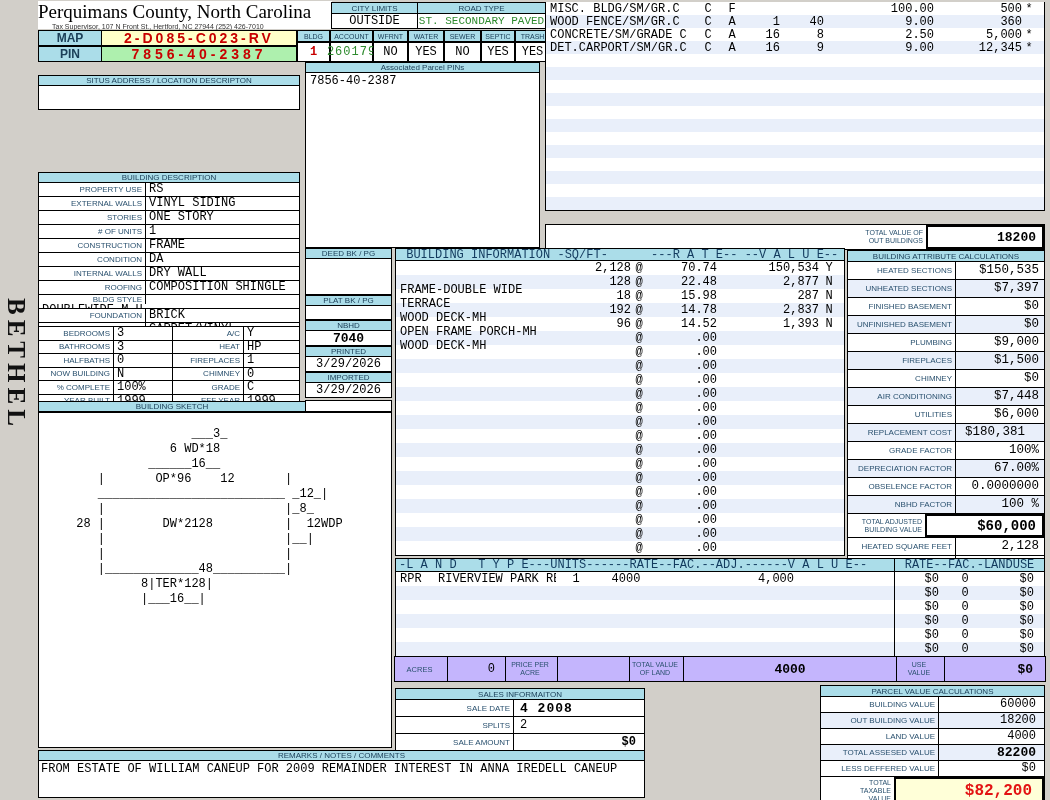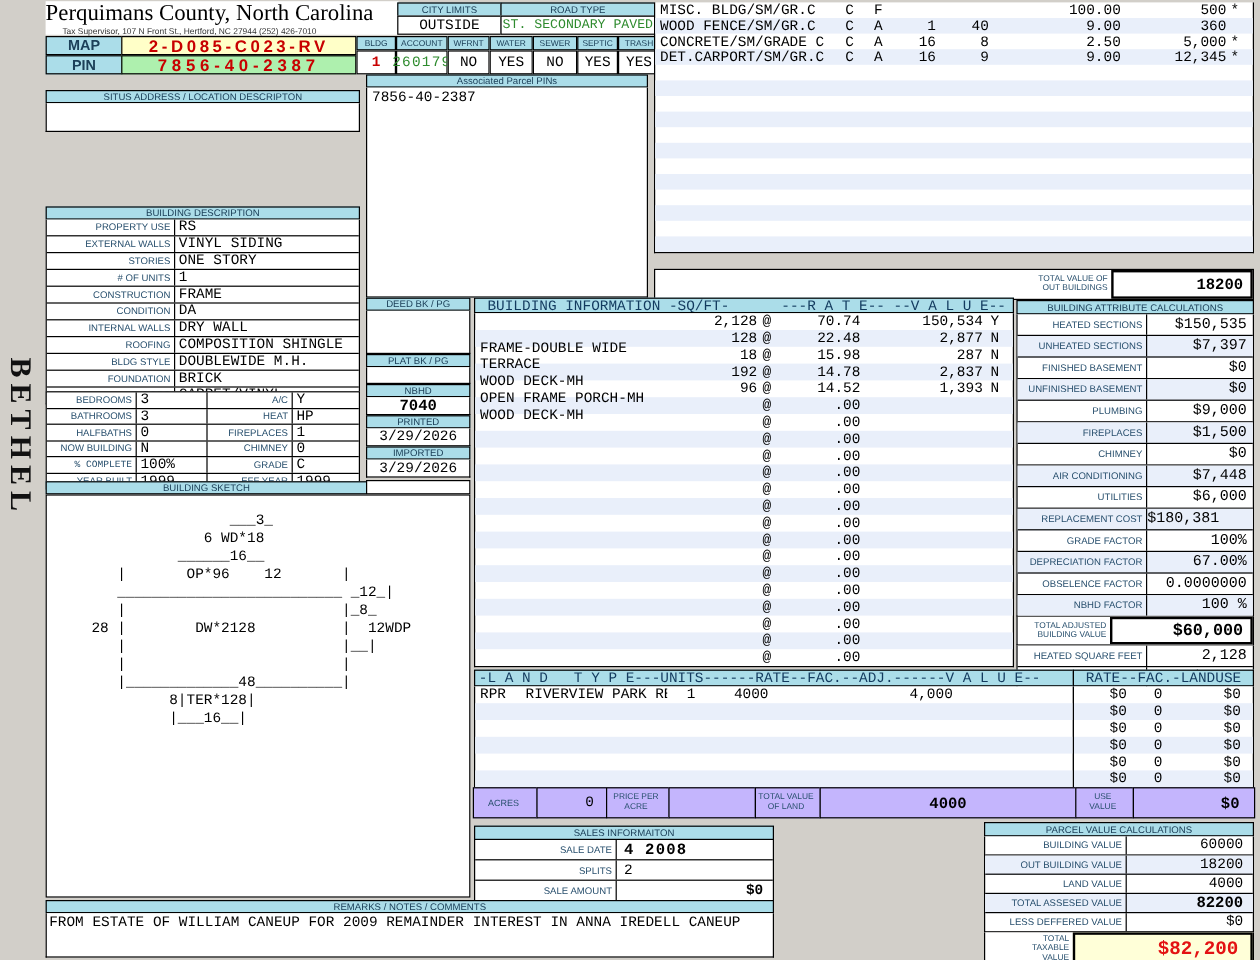--- a/index.html
+++ b/index.html
@@ -273,21 +273,21 @@
         <div class="mono c" style="flex:1;padding-left:3px;line-height:13px;">DA</div>
       </div>
         <div class="row" style="height:13px;">
         <div class="lbl" style="width:107px;">INTERNAL WALLS</div>
         <div class="mono c" style="flex:1;padding-left:3px;line-height:13px;">DRY WALL</div>
       </div>
         <div class="row" style="height:13px;">
         <div class="lbl" style="width:107px;">ROOFING</div>
         <div class="mono c" style="flex:1;padding-left:3px;line-height:13px;">COMPOSITION SHINGLE</div>
       </div>
-        <div class="row" style="height:13px;">
+        <div class="row" style="height:13px;flex-direction:column;">
         <div class="lbl" style="width:107px;">BLDG STYLE</div>
         <div class="mono c" style="flex:1;padding-left:3px;line-height:13px;">DOUBLEWIDE M.H.</div>
       </div>
         <div class="row" style="height:13px;">
         <div class="lbl" style="width:107px;">FOUNDATION</div>
         <div class="mono c" style="flex:1;padding-left:3px;line-height:13px;">BRICK</div>
       </div>
         <div class="row" style="height:13px;">
         <div class="lbl" style="width:107px;">FLOORS</div>
         <div class="mono c" style="flex:1;padding-left:3px;line-height:13px;">CARPET/VINYL</div>
@@ -314,21 +314,21 @@
       <div class="lbl" style="width:71px;">FIREPLACES</div>
       <div class="mono c" style="flex:1;padding-left:3px;line-height:12px;">1</div>
     </div>
       <div class="row" style="height:12.5px;">
       <div class="lbl" style="width:75px;">NOW BUILDING</div>
       <div class="mono c" style="width:59px;padding-left:3px;border-right:1px solid #000;line-height:12px;">N</div>
       <div class="lbl" style="width:71px;">CHIMNEY</div>
       <div class="mono c" style="flex:1;padding-left:3px;line-height:12px;">0</div>
     </div>
       <div class="row" style="height:12.5px;">
-      <div class="lbl" style="width:75px;font-family:Liberation Mono, monospace;">% COMPLETE</div>
+      <div class="lbl" style="width:75px;">% COMPLETE</div>
       <div class="mono c" style="width:59px;padding-left:3px;border-right:1px solid #000;line-height:12px;">100%</div>
       <div class="lbl" style="width:71px;">GRADE</div>
       <div class="mono c" style="flex:1;padding-left:3px;line-height:12px;">C</div>
     </div>
       <div class="row" style="height:12.5px;">
       <div class="lbl" style="width:75px;">YEAR BUILT</div>
       <div class="mono c" style="width:59px;padding-left:3px;border-right:1px solid #000;line-height:12px;">1999</div>
       <div class="lbl" style="width:71px;">EFF YEAR</div>
       <div class="mono c" style="flex:1;padding-left:3px;line-height:12px;">1999</div>
     </div>
@@ -580,21 +580,21 @@
         <div class="row" style="height:17px;">
         <div class="lbl" style="width:108px;">AIR CONDITIONING</div>
         <div class="mono c" style="flex:1;text-align:right;padding-right:5px;line-height:16px;font-size:12.5px;">$7,448</div>
       </div>
         <div class="row" style="height:17px;">
         <div class="lbl" style="width:108px;">UTILITIES</div>
         <div class="mono c" style="flex:1;text-align:right;padding-right:5px;line-height:16px;font-size:12.5px;">$6,000</div>
       </div>
         <div class="row" style="height:17px;">
         <div class="lbl" style="width:108px;">REPLACEMENT COST</div>
-        <div class="mono c" style="flex:1;padding-right:19px;line-height:16px;font-size:12.5px;">$180,381</div>
+        <div class="mono c" style="flex:1;text-align:right;padding-right:19px;line-height:16px;font-size:12.5px;">$180,381</div>
       </div>
         <div class="row" style="height:17px;">
         <div class="lbl" style="width:108px;">GRADE FACTOR</div>
         <div class="mono c" style="flex:1;text-align:right;padding-right:5px;line-height:16px;font-size:12.5px;">100%</div>
       </div>
         <div class="row" style="height:17px;">
         <div class="lbl" style="width:108px;">DEPRECIATION FACTOR</div>
         <div class="mono c" style="flex:1;text-align:right;padding-right:5px;line-height:16px;font-size:12.5px;">67.00%</div>
       </div>
         <div class="row" style="height:17px;">

